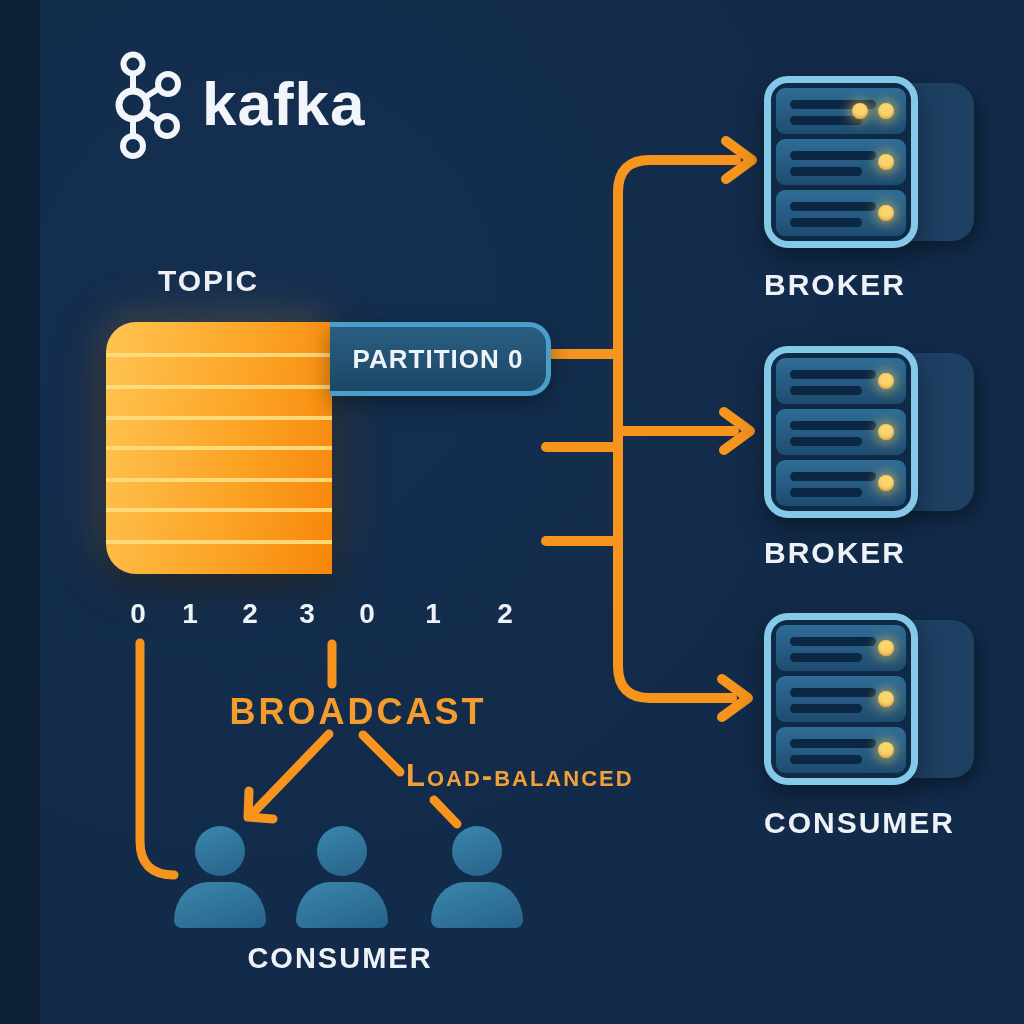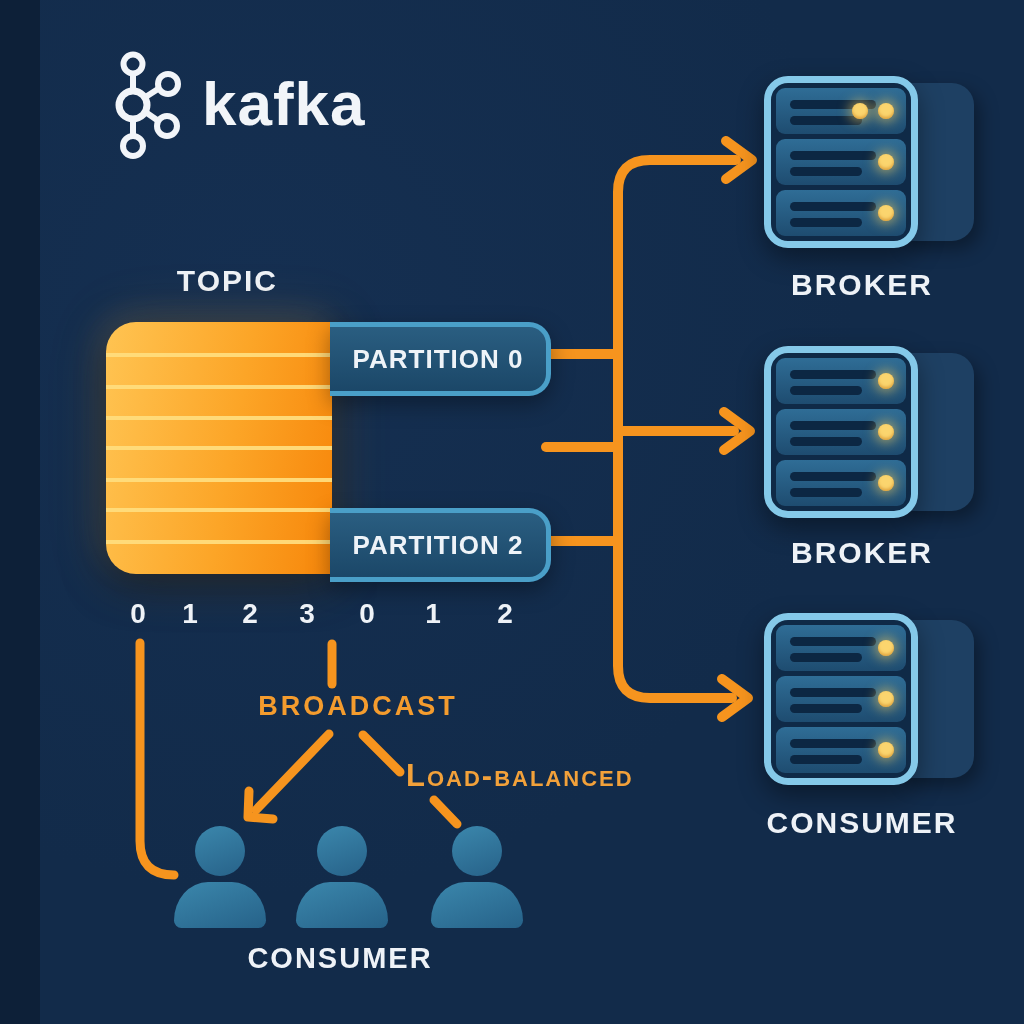--- a/index.html
+++ b/index.html
@@ -10,21 +10,21 @@
     margin-left:40px;
   }
   
   .logo-wrap{position:absolute;left:70px;top:44px;width:420px;height:130px;}
   .kafka-word{
     position:absolute;left:92px;top:24px;font-size:62px;font-weight:bold;color:#f2f5f9;
     letter-spacing:1px;
   }
   
   .topic-title{
-    position:absolute;left:118px;top:264px;width:120px;text-align:right;
+    position:absolute;left:118px;top:264px;width:120px;text-align:left;
     color:#eef2f7;font-size:30px;font-weight:bold;letter-spacing:2px;
   }
   .topic-block{
     position:absolute;left:66px;top:322px;width:226px;height:252px;
     background:linear-gradient(100deg,#ffc452 0%,#fca527 55%,#f7860a 100%);
     border-radius:30px 0 0 30px;
     box-shadow:0 10px 40px rgba(0,0,0,.5), 0 0 60px rgba(250,170,60,.18), -6px -6px 30px rgba(255,220,150,.12);
   }
   .stripe{position:absolute;left:0;width:100%;height:4px;background:#ffdc7c;opacity:.95;}
   .partition{
@@ -64,27 +64,27 @@
     flex:1;border-radius:9px;position:relative;
     background:linear-gradient(180deg,#2f6d96 0%,#1e4c70 100%);
   }
   .bar{position:absolute;left:14px;height:9px;border-radius:5px;background:#0c2743;}
   .bar1{top:12px;width:86px;}
   .bar2{top:28px;width:72px;}
   .dots{position:absolute;right:12px;top:0;height:100%;display:flex;align-items:center;gap:10px;flex-direction:row-reverse;}
   .dot{width:16px;height:16px;border-radius:50%;background:#fbd56e;
        box-shadow:0 0 12px 3px rgba(251,205,90,.55), inset 0 -2px 3px rgba(200,120,20,.5);}
   .server-label{
-    position:absolute;left:724px;width:196px;text-align:center;
+    position:absolute;left:724px;width:196px;
     color:#eef2f7;font-size:30px;font-weight:bold;letter-spacing:2px;
   }
   
   .broadcast-label{
     position:absolute;left:318px;top:691px;transform:translateX(-50%);
-    color:#f49c2e;font-size:27px;font-weight:bold;letter-spacing:3px;white-space:nowrap;text-align:center;
+    color:#f49c2e;font-size:36px;font-weight:bold;letter-spacing:3px;white-space:nowrap;text-align:center;
   }
   .load-balanced-label{
     position:absolute;left:366px;top:758px;
     color:#f2a13a;font-size:31px;font-weight:bold;letter-spacing:2px;
     font-variant:small-caps;white-space:nowrap;
   }
   
   .person{position:absolute;width:92px;height:102px;}
   .person .head{
     position:absolute;left:21px;top:0;width:50px;height:50px;border-radius:50%;
@@ -155,23 +155,20 @@
     <div class="stripe" style="top:63px"></div>
     <div class="stripe" style="top:94px"></div>
     <div class="stripe" style="top:124px"></div>
     <div class="stripe" style="top:156px"></div>
     <div class="stripe" style="top:186px"></div>
     <div class="stripe" style="top:218px"></div>
   </div>
   <div class="partition" style="top:322px">
     <span>PARTITION 0</span>
   </div>
-  <div class="partition" style="top:508px">
-    <span>PARTITION 2</span>
-  </div>
 
   <div class="offsets">
     <span>0</span>
     <span>1</span>
     <span>2</span>
     <span>3</span>
     <span>0</span>
     <span>1</span>
     <span>2</span>
   </div>

